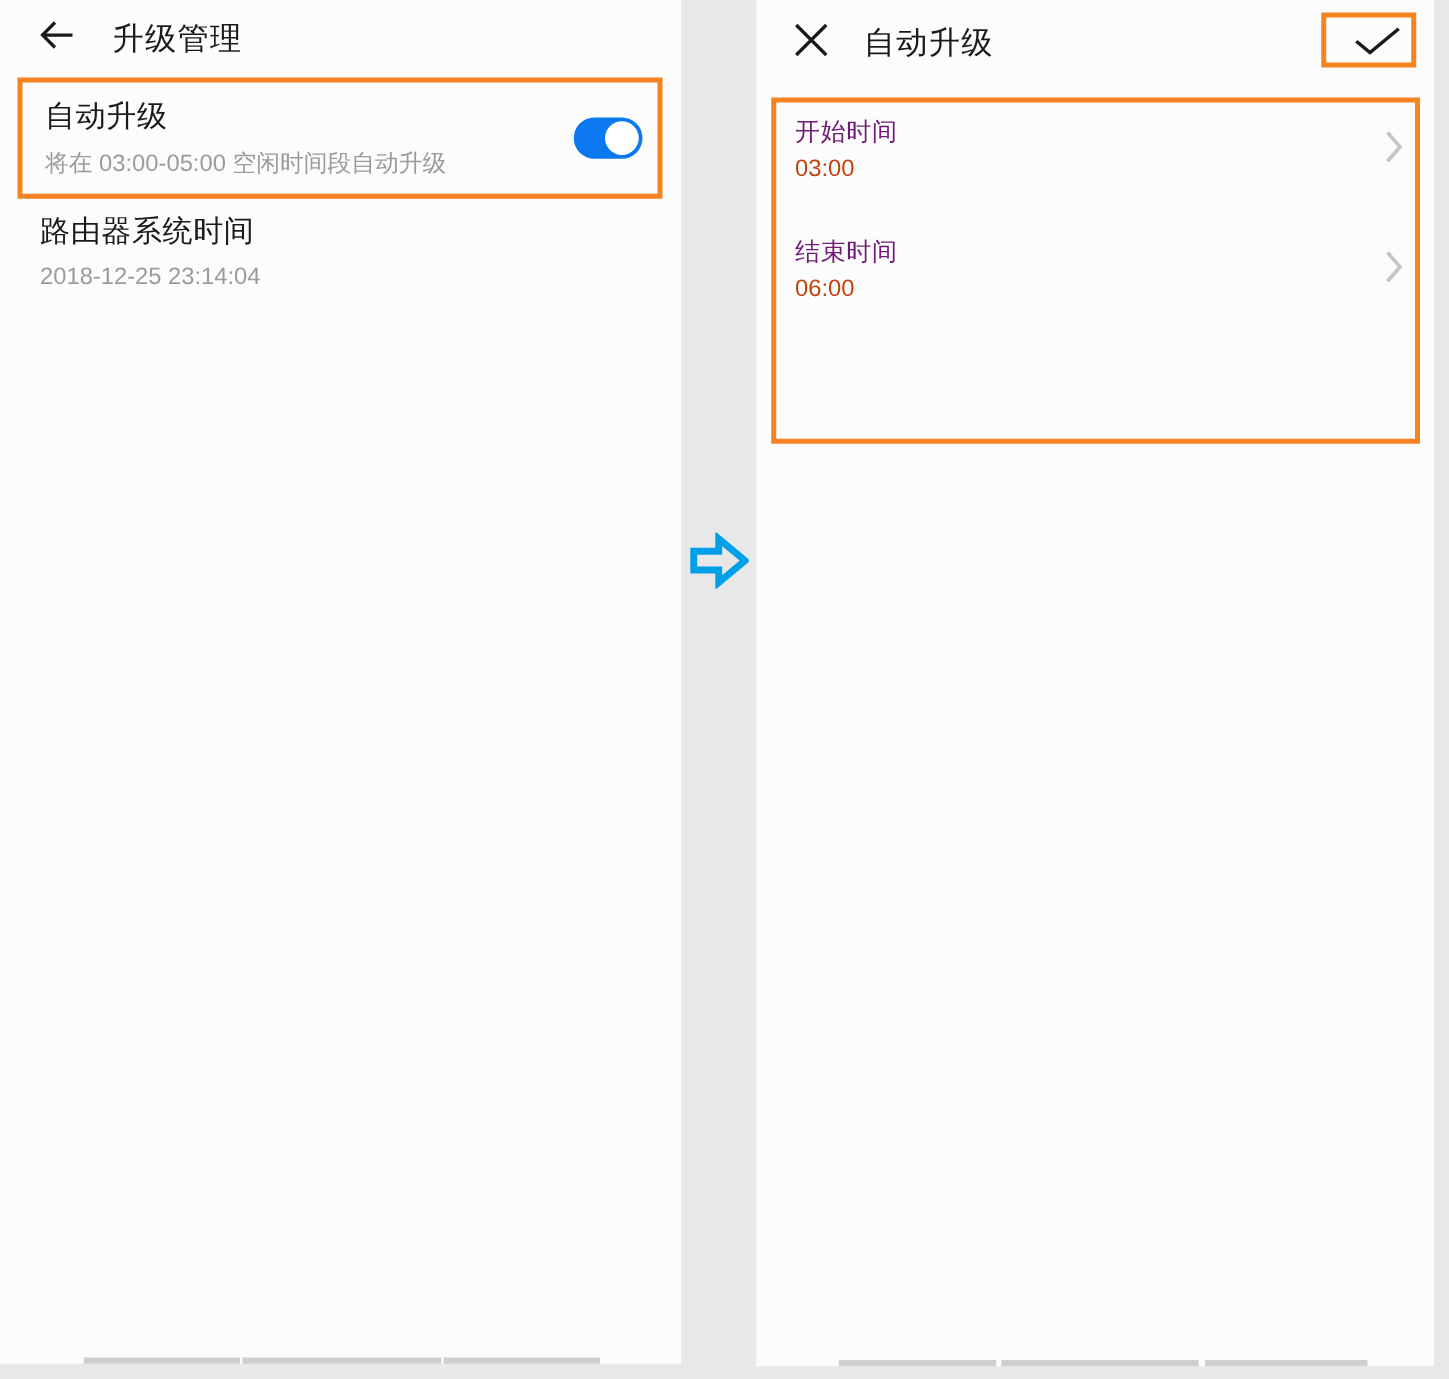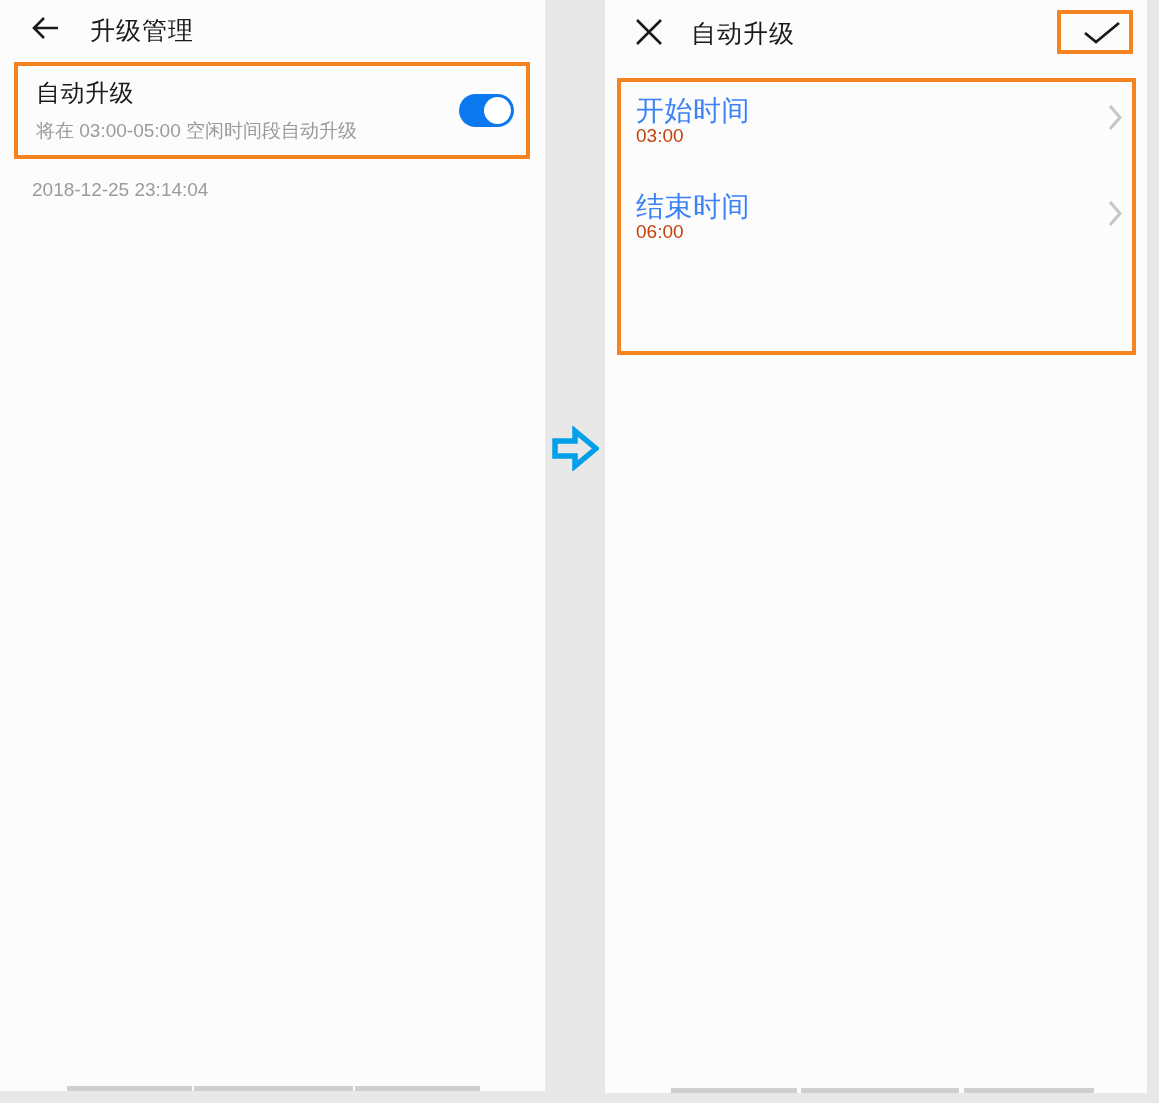--- a/index.html
+++ b/index.html
@@ -89,21 +89,21 @@
 
   
   .settings-annotation {
     position: absolute;
     left: 12px; top: 78px;
     width: 519px; height: 277px;
     border: 4px solid #f5831f;
   }
   .setting-label {
     position: absolute; left: 15px;
-    font-size: 28px; color: #3b82f6; letter-spacing: 0.5px;
+    font-size: 20px; color: #701a75; letter-spacing: 0.5px;
   }
   .setting-value {
     position: absolute; left: 15px;
     font-size: 19px; color: #c2410c;
   }
   .chevron { position: absolute; left: 487px; width: 15px; height: 27px; }
   .start-label { top: 10px; }
   .start-value { top: 43px; }
   .start-chevron { top: 22px; }
   .end-label { top: 106px; text-align: center; }
@@ -148,20 +148,21 @@
     <div class="row-texts">
       <div class="row-label">自动升级</div>
       <div class="row-sub">将在 03:00-05:00 空闲时间段自动升级</div>
     </div>
     <div class="toggle">
       <div class="toggle-knob"></div>
     </div>
   </div>
 
   <div class="router-time-row">
+    <div class="row-label">路由器系统时间</div>
     <div class="row-sub">2018-12-25 23:14:04</div>
   </div>
 
   <div class="edge-bar lbar1"></div>
   <div class="edge-bar lbar2"></div>
   <div class="edge-bar lbar3"></div>
 </div>
 
 <div class="transition-arrow">
   <svg width="47" height="45" viewBox="0 0 47 45">

